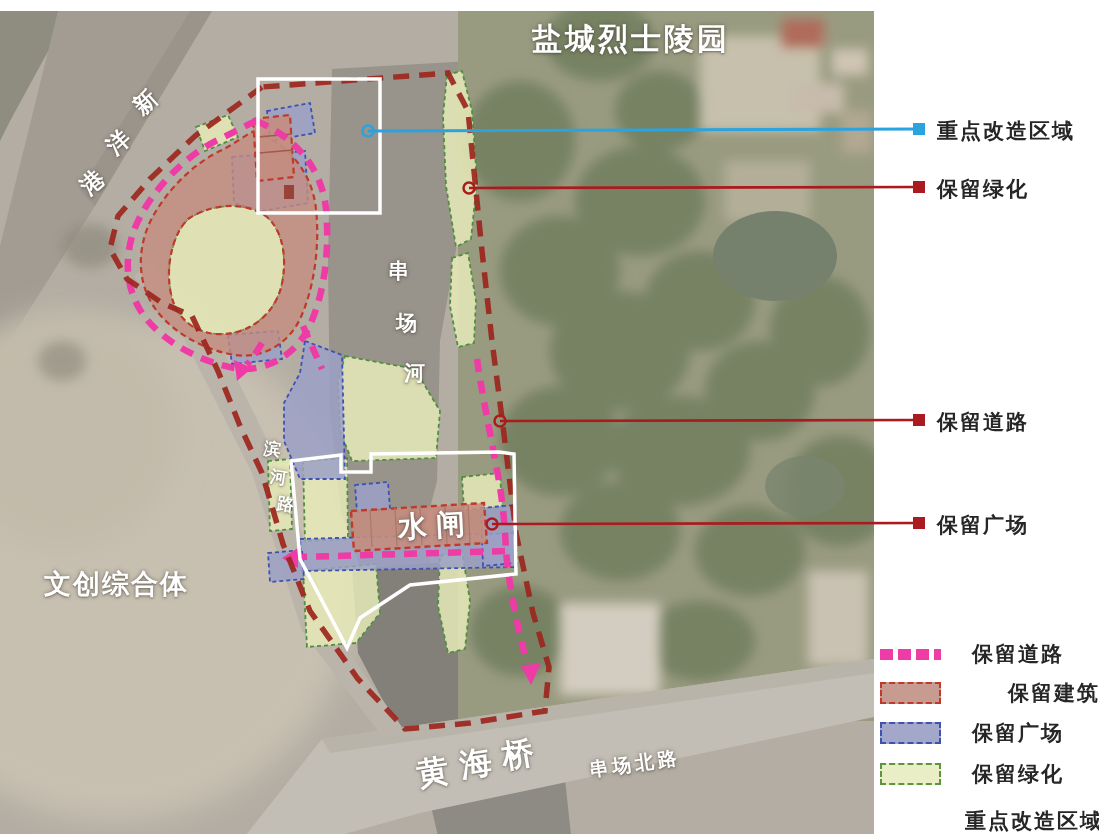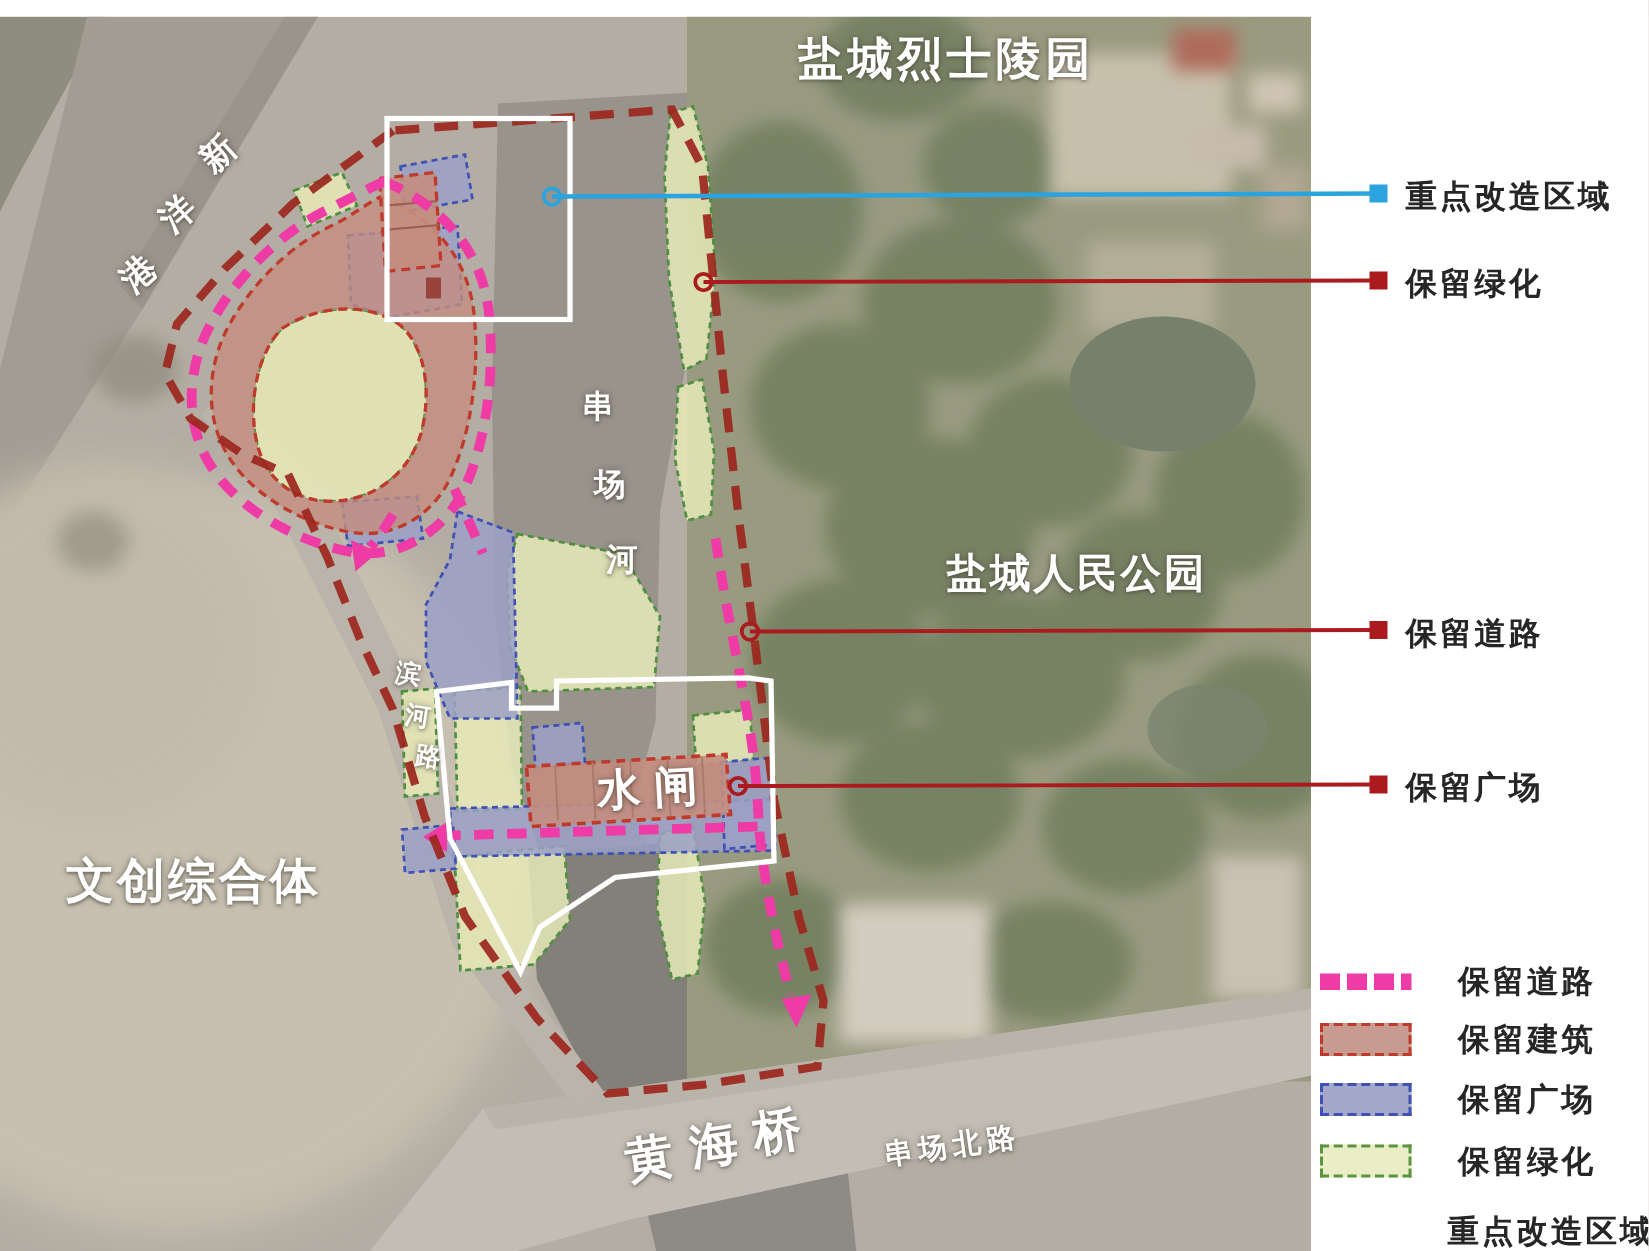--- a/index.html
+++ b/index.html
@@ -184,46 +184,45 @@
 
   <span class="vchar" style="left:134px;top:76px;font-size:23px;transform:rotate(-42deg);">新</span>
   <span class="vchar" style="left:107px;top:116px;font-size:23px;transform:rotate(-42deg);">洋</span>
   <span class="vchar" style="left:81px;top:156px;font-size:23px;transform:rotate(-42deg);">港</span>
 
 
   <span class="vchar" style="left:388px;top:246px;font-size:21px;">串</span>
   <span class="vchar" style="left:396px;top:298px;font-size:21px;">场</span>
   <span class="vchar" style="left:404px;top:348px;font-size:21px;">河</span>
 
-  <div class="mlabel" style="left:631px;top:353px;font-size:27px;letter-spacing:2px;">盐城人民公园</div>
 
   <span class="vchar" style="left:264px;top:427px;font-size:17px;transform:rotate(9deg);">滨</span>
   <span class="vchar" style="left:270px;top:455px;font-size:17px;transform:rotate(9deg);">河</span>
   <span class="vchar" style="left:277px;top:482px;font-size:17px;transform:rotate(9deg);">路</span>
 
   <div class="mlabel" style="left:398px;top:495px;font-size:29px;letter-spacing:9px;transform:rotate(-3deg);">水闸</div>
 
-  <div class="mlabel" style="left:44px;top:555px;font-size:32px;letter-spacing:2px;">文创综合体</div>
+  <div class="mlabel" style="left:44px;top:555px;font-size:27px;letter-spacing:2px;">文创综合体</div>
 
   <span class="vchar" style="left:417px;top:740px;font-size:32px;transform:rotate(-9deg);">黄</span>
   <span class="vchar" style="left:460px;top:731px;font-size:32px;transform:rotate(-9deg);">海</span>
   <span class="vchar" style="left:502px;top:722px;font-size:32px;transform:rotate(-9deg);">桥</span>
 
   <div class="mlabel" style="left:589px;top:740px;font-size:19px;letter-spacing:4px;transform:rotate(-8deg);">串场北路</div>
 
   <div class="plabel" style="left:937px;top:106px;">重点改造区域</div>
   <div class="plabel" style="left:937px;top:164px;">保留绿化</div>
   <div class="plabel" style="left:937px;top:397px;">保留道路</div>
   <div class="plabel" style="left:937px;top:500px;">保留广场</div>
 
   <div class="legend-row" style="top:629px;">
     <span class="sw sw-road"></span>
     <span class="legend-label">保留道路</span>
   </div>
-  <div class="legend-row" style="top:668px;">
+  <div class="legend-row" style="top:668px;gap:36px;">
     <span class="sw sw-building"></span>
     <span class="legend-label">保留建筑</span>
   </div>
   <div class="legend-row" style="top:708px;">
     <span class="sw sw-plaza"></span>
     <span class="legend-label">保留广场</span>
   </div>
   <div class="legend-row" style="top:749px;">
     <span class="sw sw-green"></span>
     <span class="legend-label">保留绿化</span>

